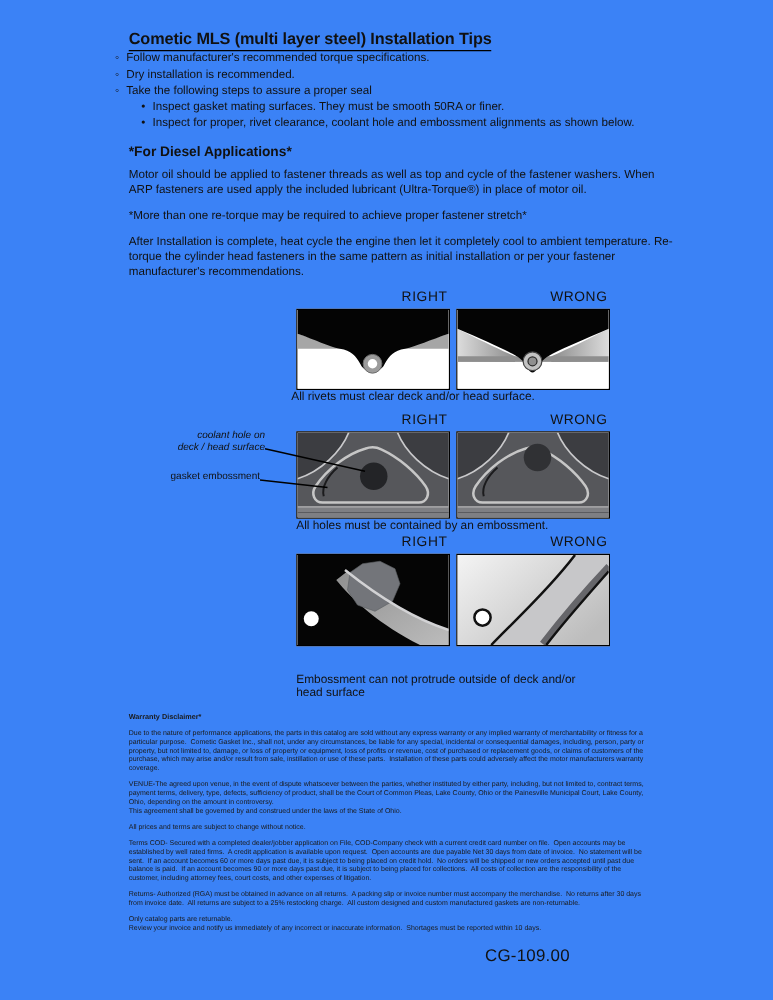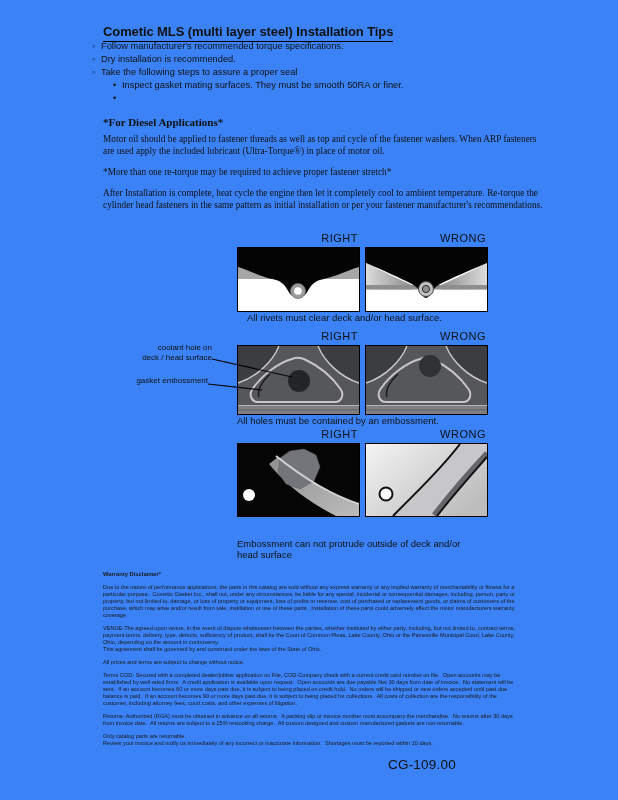--- a/index.html
+++ b/index.html
@@ -52,24 +52,25 @@
     <div class="brow">
       <span class="marker">◦</span>
       <span>Take the following steps to assure a proper seal</span>
     </div>
     <div class="brow sub">
       <span class="marker">•</span>
       <span>Inspect gasket mating surfaces.  They must be smooth 50RA or finer.</span>
     </div>
     <div class="brow sub">
       <span class="marker">•</span>
-    </div>
-  </div>
-
-  <div class="abs diesel" style="left:103px;top:116px;font-family:Liberation Serif, serif;">
+      <span>Inspect for proper, rivet clearance, coolant hole and embossment alignments as shown below.</span>
+    </div>
+  </div>
+
+  <div class="abs diesel" style="left:103px;top:116px;">
     <h2>*For Diesel Applications*</h2>
     <p>Motor oil should be applied to fastener threads as well as top and cycle of the fastener washers. When ARP fasteners are used apply the included lubricant (Ultra-Torque®) in place of motor oil.</p>
     <p class="gap">*More than one re-torque may be required to achieve proper fastener stretch*</p>
     <p class="gap">After Installation is complete, heat cycle the engine then let it completely cool to ambient temperature. Re-torque the cylinder head fasteners in the same pattern as initial installation or per your fastener manufacturer's recommendations.</p>
   </div>
 
   <div class="abs rw-label" style="left:237px;top:232px;">RIGHT</div>
   <div class="abs rw-label" style="left:365px;top:232px;">WRONG</div>
 
   <svg class="abs photo" style="left:237px;top:247px;" width="121" height="63" viewBox="0 0 121 63">
@@ -94,26 +95,26 @@
     </defs>
     <rect width="121" height="63" fill="#ffffff"></rect>
     <path d="M0 15 C18 24 32 31 46 37 L46 41.5 L0 41.5 Z" fill="url(#gL)"></path>
     <path d="M121 15 C103 24 89 31 75 37 L75 41.5 L121 41.5 Z" fill="url(#gR)"></path>
     <rect y="37" width="121" height="4.5" fill="#8e8e8e"></rect>
     <path d="M0 0 H121 V15 C102 23 86 30 76 35 C69 38.5 66.5 42 63.5 47 C61.5 51 58.5 51 56.5 47 C53.5 42 51 38.5 44 35 C34 30 19 23 0 15 Z" fill="#040404"></path>
     <circle cx="60" cy="41" r="7.5" fill="#c2c2c2" stroke="#444444" stroke-width="1"></circle>
     <circle cx="60" cy="41" r="3.6" fill="#8f8f8f" stroke="#2a2a2a" stroke-width="1"></circle>
   </svg>
 
-  <div class="abs caption" style="left:247px;top:312px;">All rivets must clear deck and/or head surface.</div>
+  <div class="abs caption" style="left:233px;top:312px;">All rivets must clear deck and/or head surface.</div>
 
   <div class="abs rw-label" style="left:237px;top:330px;">RIGHT</div>
   <div class="abs rw-label" style="left:365px;top:330px;">WRONG</div>
 
-  <div class="abs ann" style="left:96px;top:343px;">
+  <div class="abs ann" style="left:96px;top:343px;font-style:italic;">
     <div>coolant hole on</div>
     <div>deck / head surface</div>
   </div>
   <div class="abs ann" style="left:92px;top:376px;">gasket embossment</div>
 
   <svg class="abs photo" style="left:237px;top:345px;" width="121" height="68" viewBox="0 0 121 68">
     <rect width="121" height="68" fill="#56575b"></rect>
     <path d="M0 0 H41 C35 15 19 31 0 37 Z" fill="#3c3d41"></path>
     <path d="M41 0 C35 15 19 31 0 37" fill="none" stroke="#c9c9cb" stroke-width="1.4"></path>
     <path d="M121 0 H80 C86 15 102 31 121 37 Z" fill="#3c3d41"></path>

